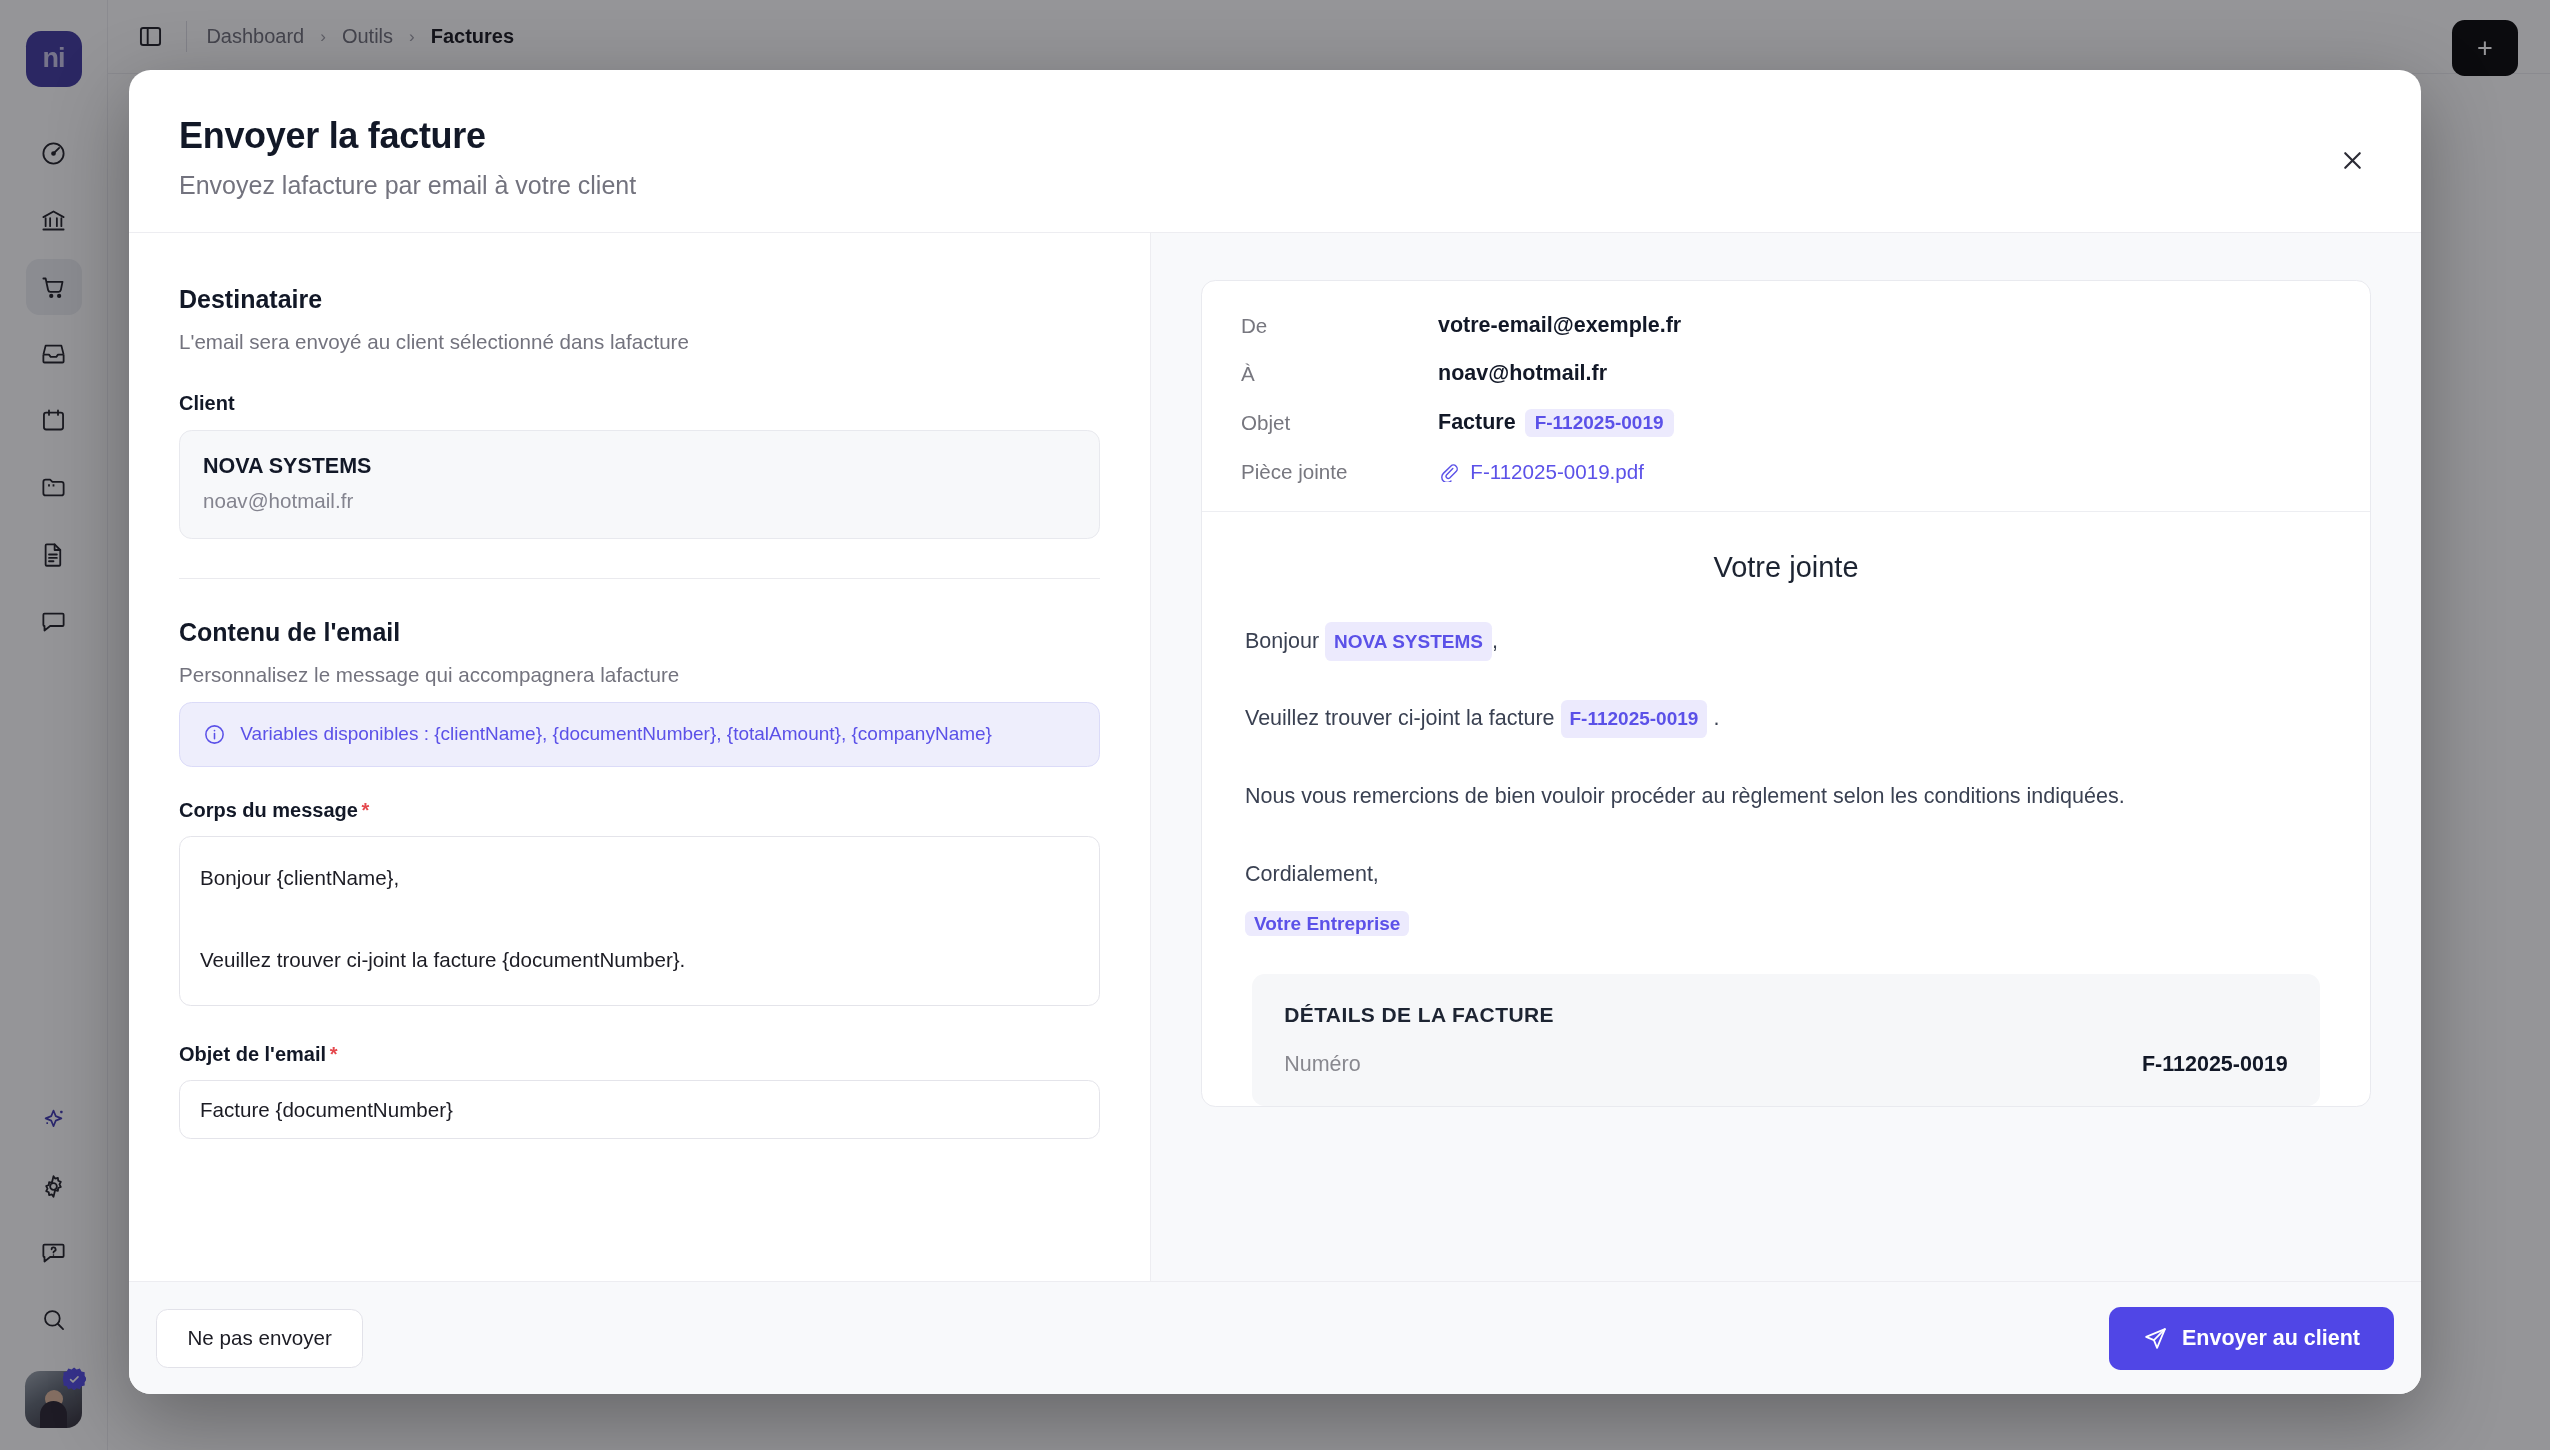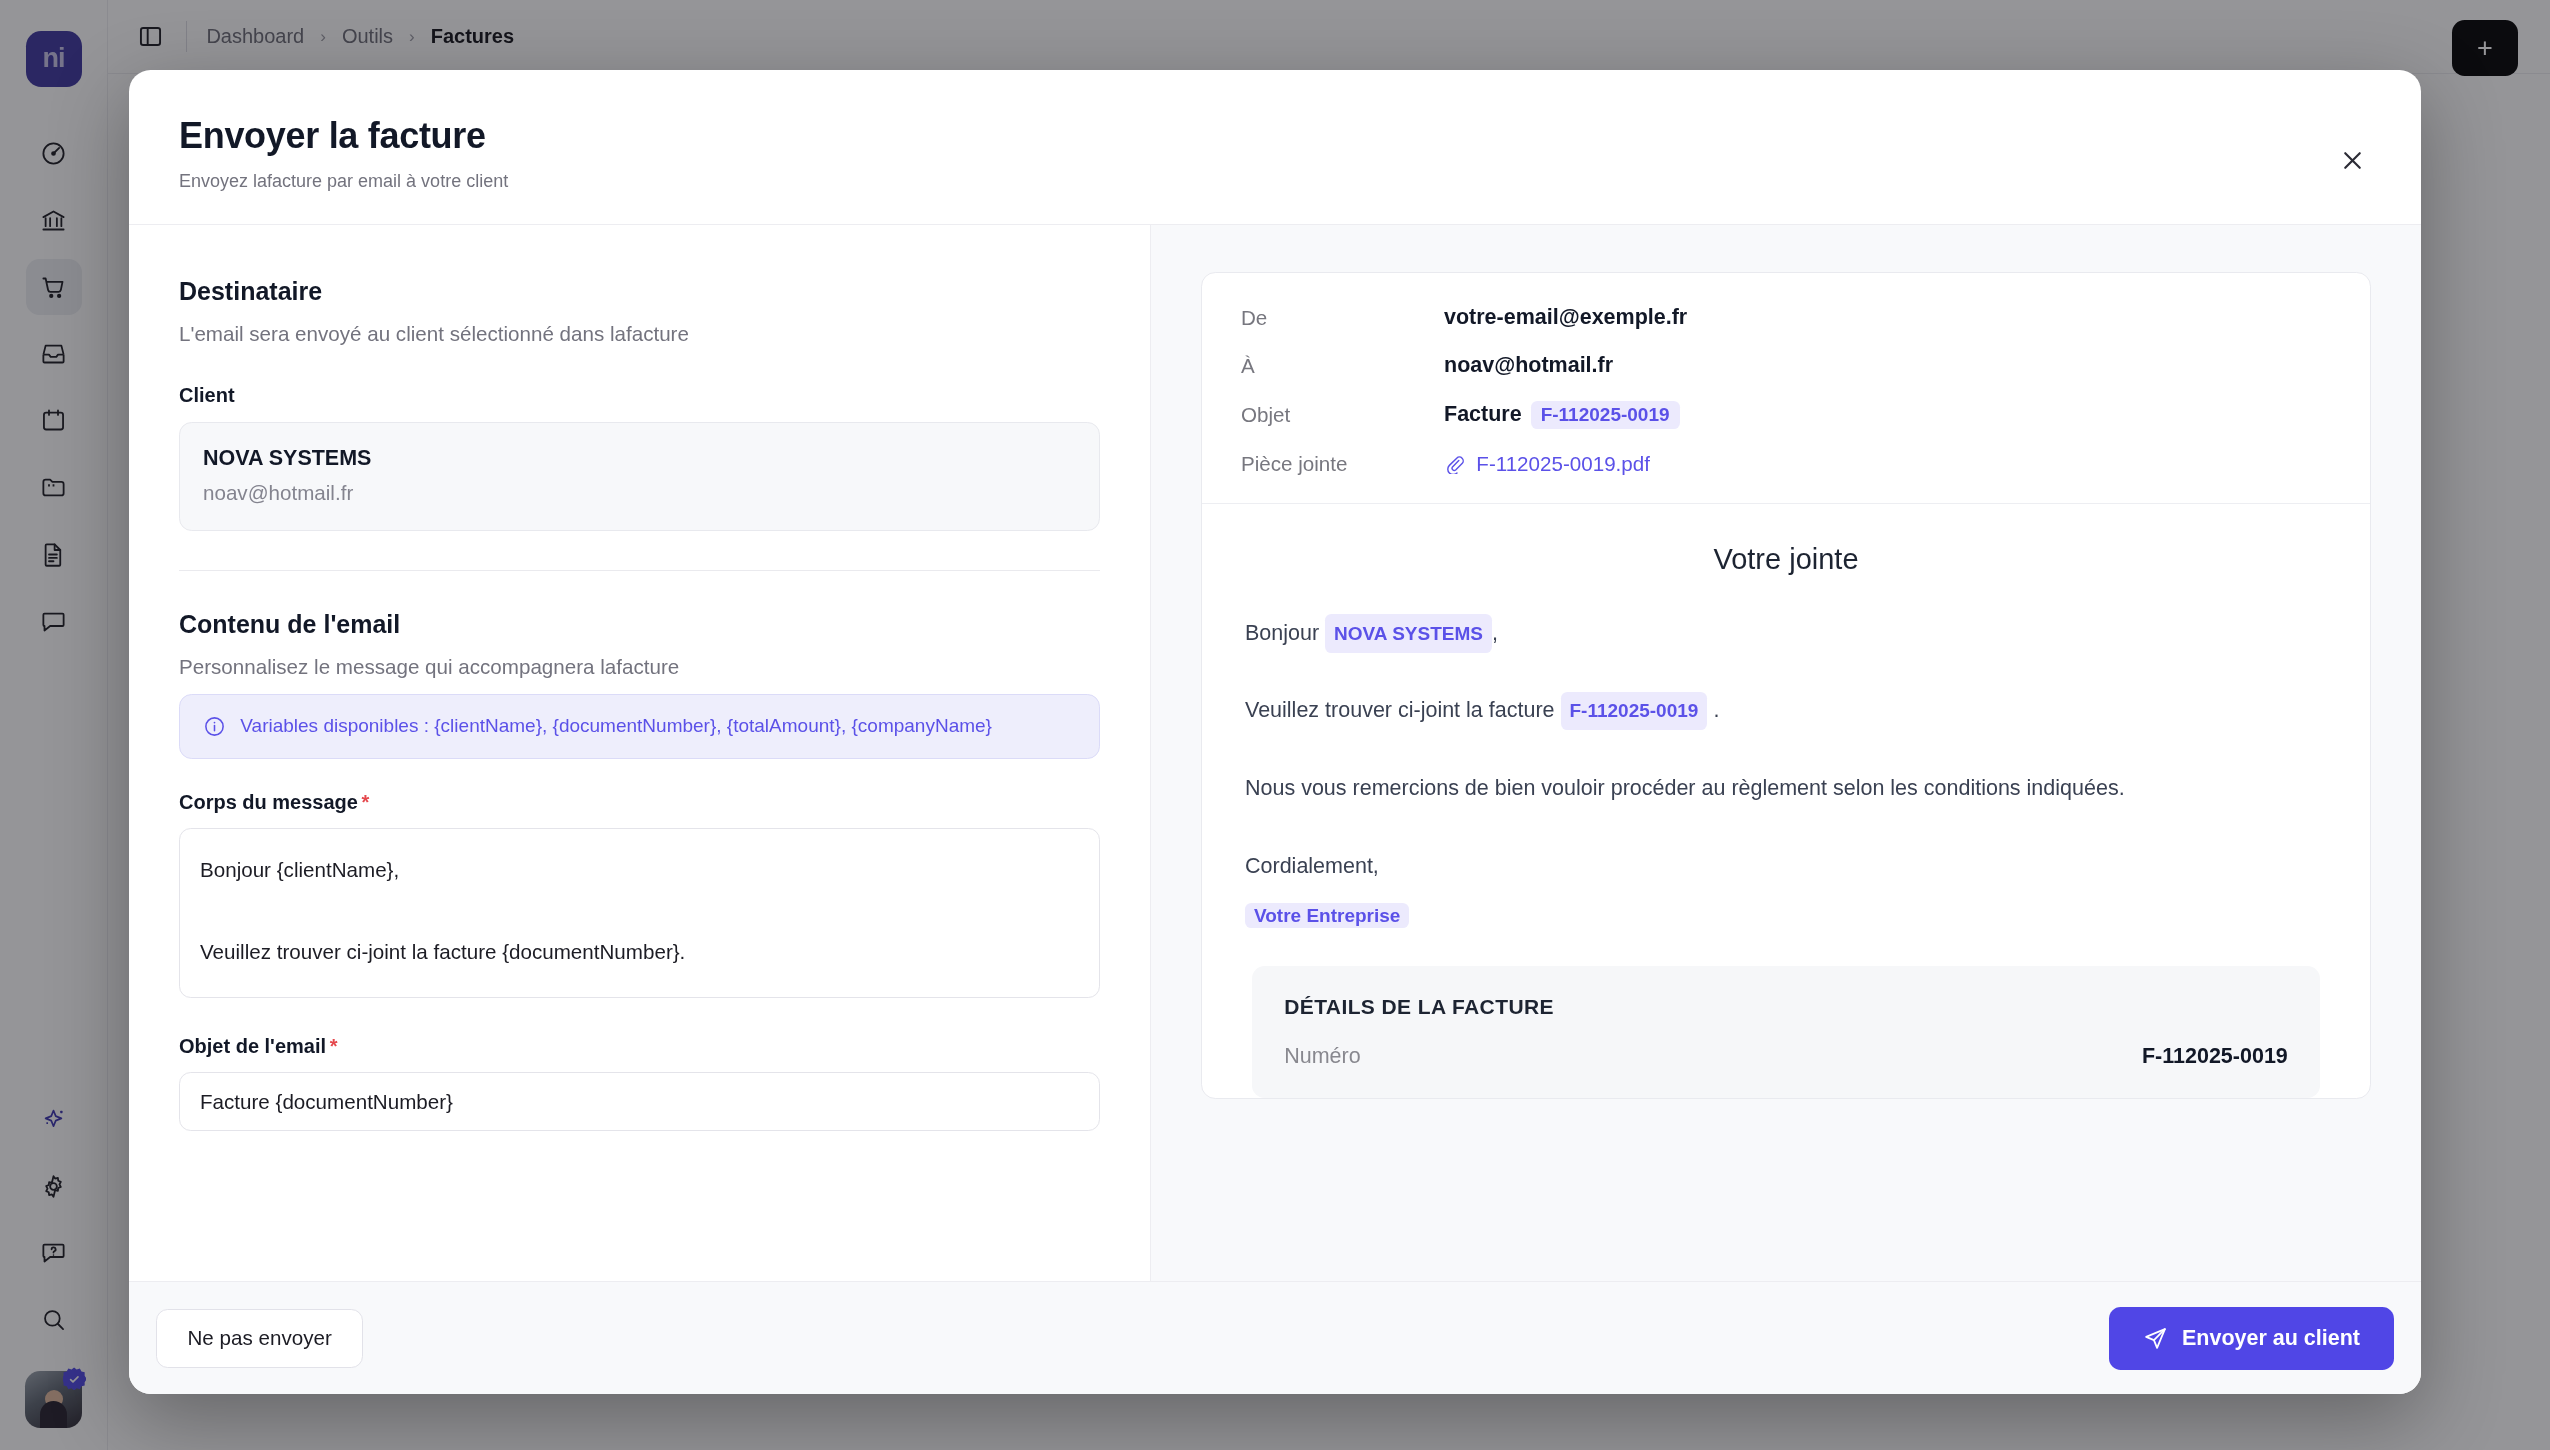--- a/index.html
+++ b/index.html
@@ -88,21 +88,21 @@
 
   
   .modal {
     position:absolute; left:129px; top:70px; width:2292px; height:1324px;
     background:#fff; border-radius:21.5px; overflow:hidden;
     box-shadow: 0 25px 81px rgba(0,0,0,.32);
     display:flex; flex-direction:column;
   }
   .modal-head { padding: 45px 50px 32px 50px; position:relative; }
   .modal-title { font-size:36px; font-weight:700; color:#121827; letter-spacing:-0.3px; }
-  .modal-sub { margin-top:14.3px; font-size:18px; color:#73737e; }
+  .modal-sub { margin-top:14.3px; font-size:25px; color:#73737e; }
   .modal-close {
     position:absolute; right:48px; top:70px; width:41px; height:41px;
     display:flex; align-items:center; justify-content:center; color:#2c2c36;
   }
   .modal-body { flex:1; display:flex; min-height:0; border-top:0.9px solid #ededf1; }
 
   
   .pane-left {
     width: 1022px; padding: 52px 50px 0 50px; overflow:hidden;
     border-right:0.9px solid #ededf1; background:#fff; position:relative;
@@ -132,21 +132,21 @@
     margin-top:14.3px; width:100%; height:170px; border:0.9px solid #e4e4ea;
     border-radius:11.7px; padding:20px; font-size:20.6px; color:#1c1c24; line-height:2.0;
     font-family:"Liberation Sans", sans-serif; background:#fff; outline:none; resize:none;
     overflow:hidden;
   }
 
   
   .pane-right { flex:1; background:#f8f9fb; padding:47px 50px 0 50px; overflow:hidden; }
   .mail-card { background:#fff; border:0.9px solid #e9eaef; border-radius:14.3px; }
   .mail-meta { padding:32px 39px 27px 39px; border-bottom:0.9px solid #edeef2; }
-  .meta-row { display:flex; align-items:center; margin-bottom:23px;gap:6px; }
+  .meta-row { display:flex; align-items:center; margin-bottom:23px; }
   .meta-row:last-child { margin-bottom:0; }
   .meta-key { width:197px; font-size:20.6px; color:#77777f; }
   .meta-val { font-size:21.5px; font-weight:700; color:#121827; }
   .meta-val.plain { font-weight:600; }
   .chip {
     display:inline-block; background:#eceafd; color:#5b51e8; border-radius:6.3px;
     padding:2.7px 10px; font-size:19px; font-weight:600; margin-left:9px;
   }
   .attach { color:#5b51e8; font-size:20.6px; display:flex; align-items:center; gap:10.8px; }
   .mail-body { padding:39px 43px 0 43px; }

